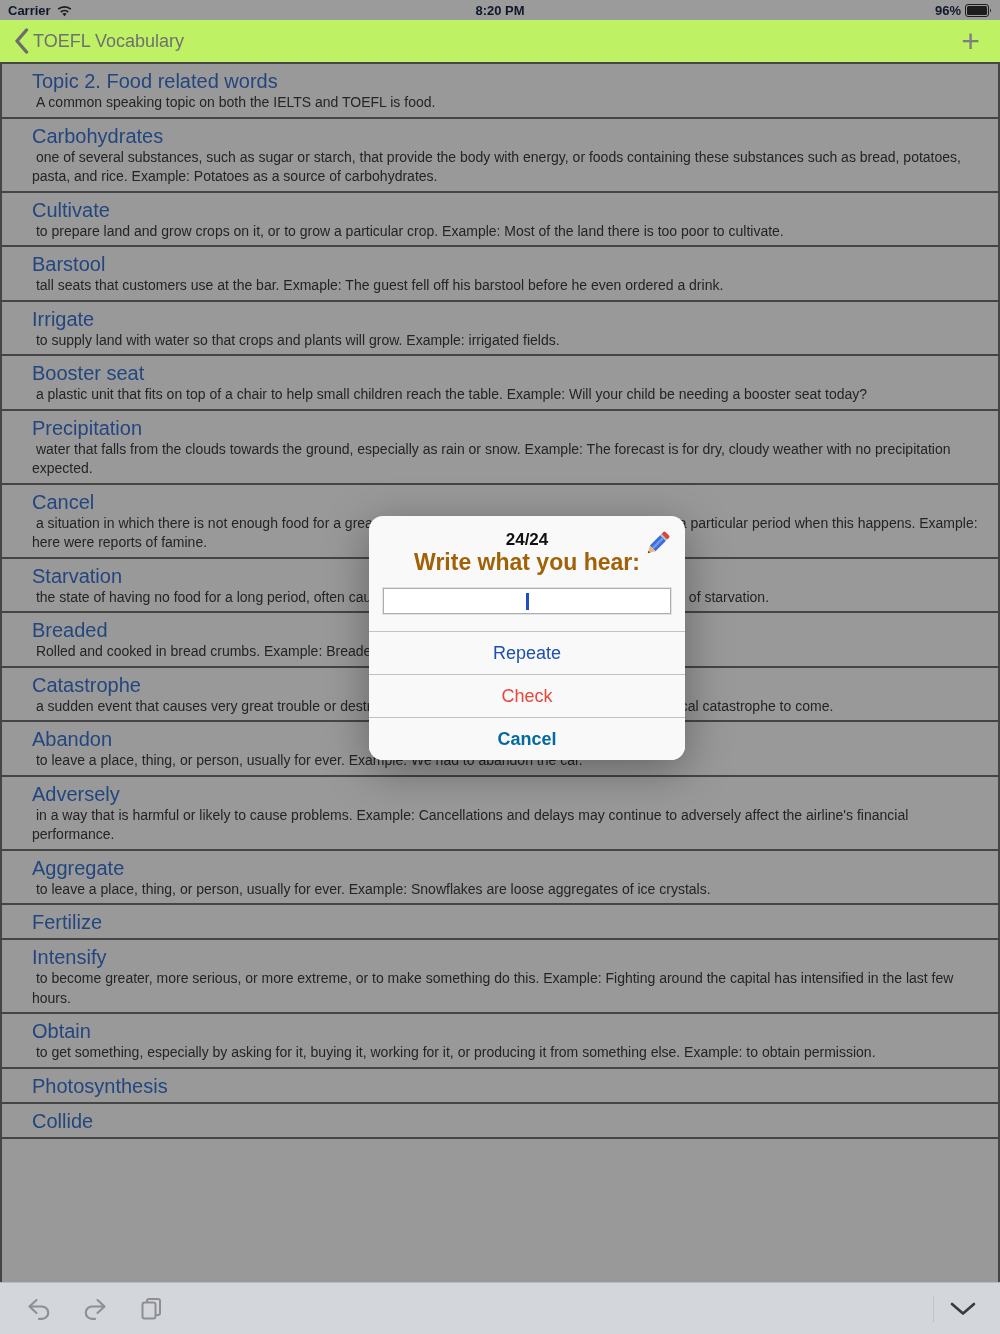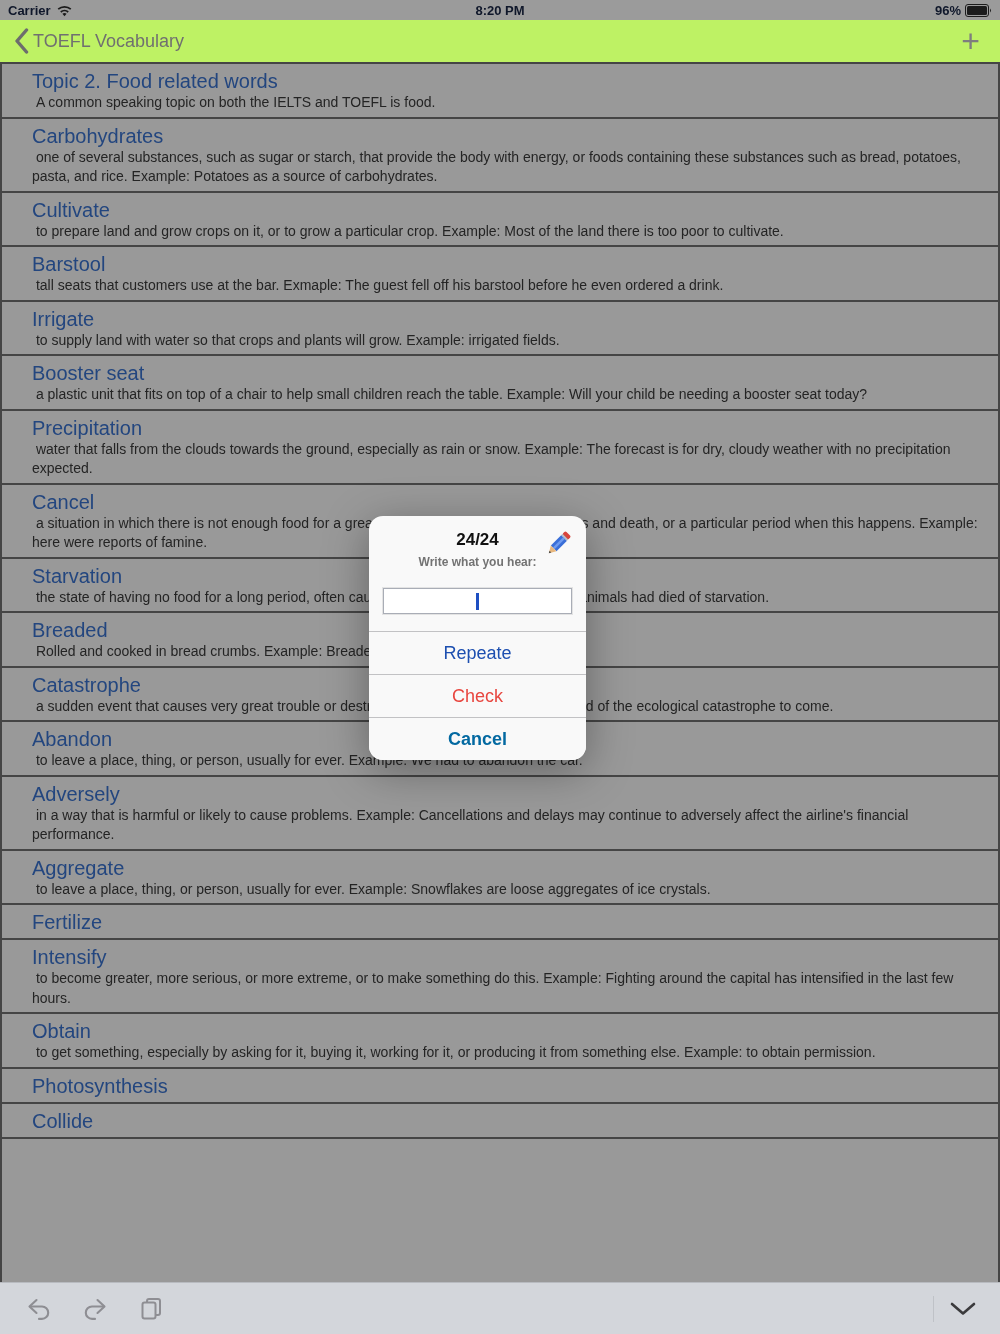--- a/index.html
+++ b/index.html
@@ -58,30 +58,30 @@
     color:#23467f;
   }
   .word-desc {
     font-size:14px; line-height:19.5px;
     color:#242424;
     white-space:pre-wrap;
   }
 
   
   .dialog {
-    position:absolute; left:369px; top:516px; width:217px;
+    position:absolute; left:369px; top:516px; width:316px;
     background:#f9f9f9;
     border-radius:14px;
     box-shadow:0 10px 45px rgba(0,0,0,0.35);
     overflow:hidden;
     z-index:10;
   }
   .dialog-header { position:relative; padding:14px 16px 0 16px; text-align:center; }
   .dialog-counter { font-size:17px; font-weight:bold; color:#111; line-height:20px; }
-  .dialog-prompt { font-size:12px; font-weight:bold; color:#737373; line-height:20px; margin-top:2px; }
+  .dialog-prompt { font-size:23px; font-weight:bold; color:#a16207; line-height:20px; margin-top:2px; }
   .pencil-icon { position:absolute; top:12px; right:12px; width:32px; height:32px; }
   .dialog-input-wrap { padding:16px 14px 17px 14px; }
   .dialog-input {
     position:relative;
     width:100%; height:26px;
     background:#ffffff;
     border:1px solid #a9adb6;
     box-shadow:0 0 0 1px #e3e3e3;
     display:flex; align-items:center; justify-content:center;
   }

